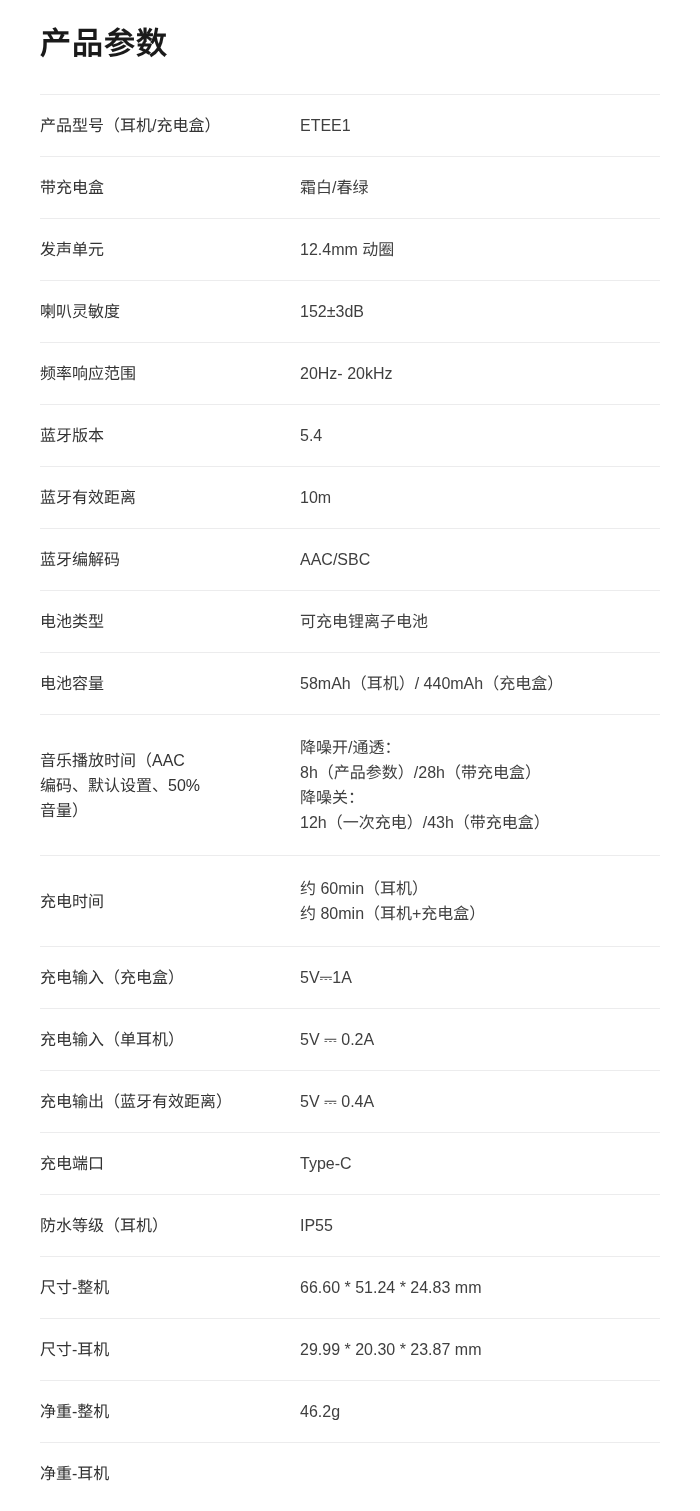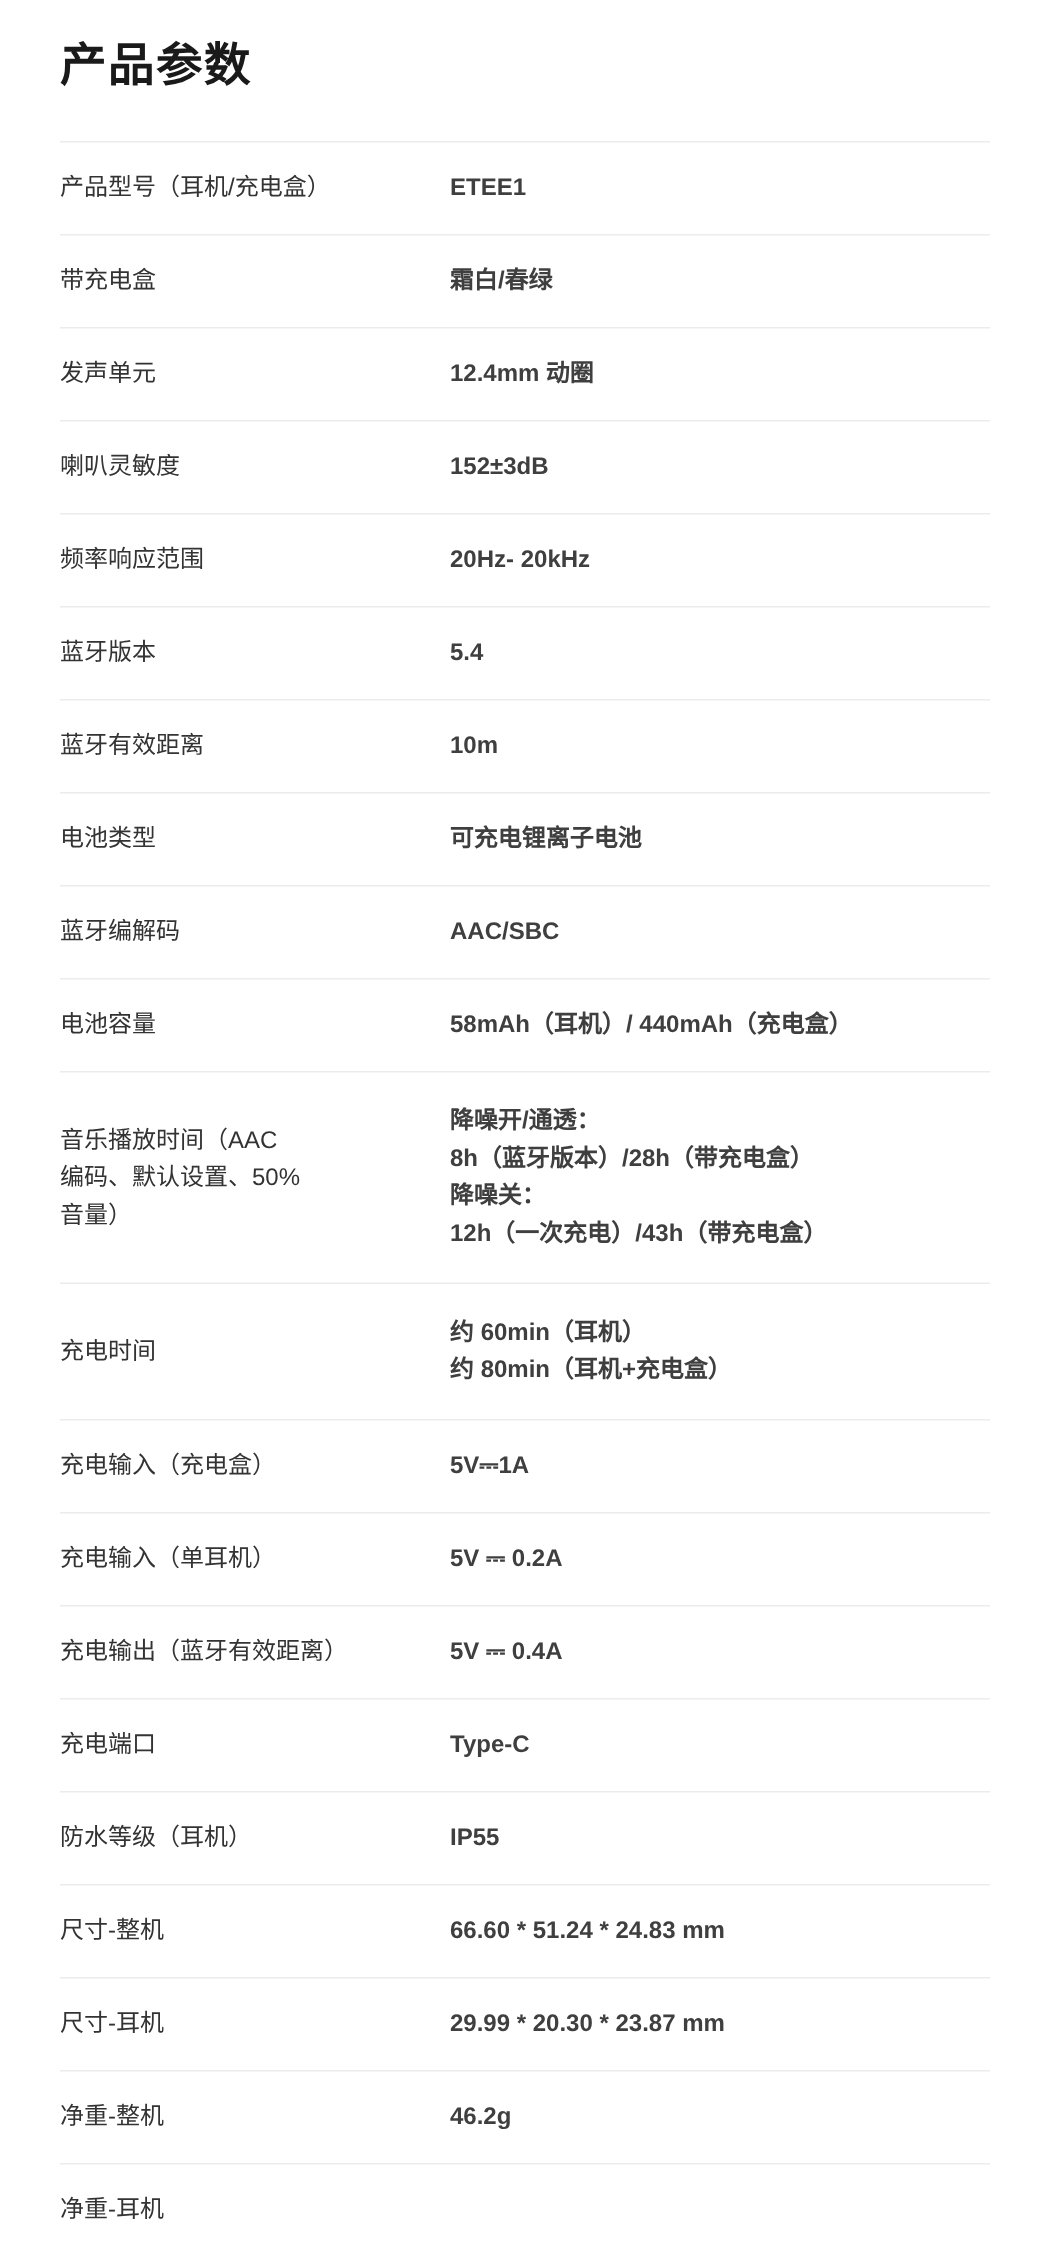--- a/index.html
+++ b/index.html
@@ -51,21 +51,20 @@
     padding: 18px 0 18px 0;
   }
   .spec-table td.k {
     width: 258px;
     padding-right: 16px;
     color: #333333;
   }
   .spec-table td.v {
     color: #3f3f3f;
     padding-left: 2px;
-    font-weight: bold;
   }
   .spec-table td.v .line {
     display: block;
     white-space: pre;
   }
   .tall td {
     padding-top: 20px;
     padding-bottom: 20px;
   }
   .last-row {
@@ -116,42 +115,42 @@
             <span class="line">5.4</span>
           </td>
         </tr>
         <tr>
           <td class="k">蓝牙有效距离</td>
           <td class="v">
             <span class="line">10m</span>
           </td>
         </tr>
         <tr>
+          <td class="k">蓝牙编解码</td>
+          <td class="v">
+            <span class="line">AAC/SBC</span>
+          </td>
+        </tr>
+        <tr>
           <td class="k">电池类型</td>
           <td class="v">
             <span class="line">可充电锂离子电池</span>
-          </td>
-        </tr>
-        <tr>
-          <td class="k">蓝牙编解码</td>
-          <td class="v">
-            <span class="line">AAC/SBC</span>
           </td>
         </tr>
         <tr>
           <td class="k">电池容量</td>
           <td class="v">
             <span class="line">58mAh（耳机）/ 440mAh（充电盒）</span>
           </td>
         </tr>
         <tr class="tall">
           <td class="k">音乐播放时间（AAC<br>编码、默认设置、50%<br>音量）</td>
           <td class="v">
             <span class="line">降噪开/通透：</span>
-            <span class="line">8h（蓝牙版本）/28h（带充电盒）</span>
+            <span class="line">8h（产品参数）/28h（带充电盒）</span>
             <span class="line">降噪关：</span>
             <span class="line">12h（一次充电）/43h（带充电盒）</span>
           </td>
         </tr>
         <tr class="tall">
           <td class="k">充电时间</td>
           <td class="v">
             <span class="line">约 60min（耳机）</span>
             <span class="line">约 80min（耳机+充电盒）</span>
           </td>

